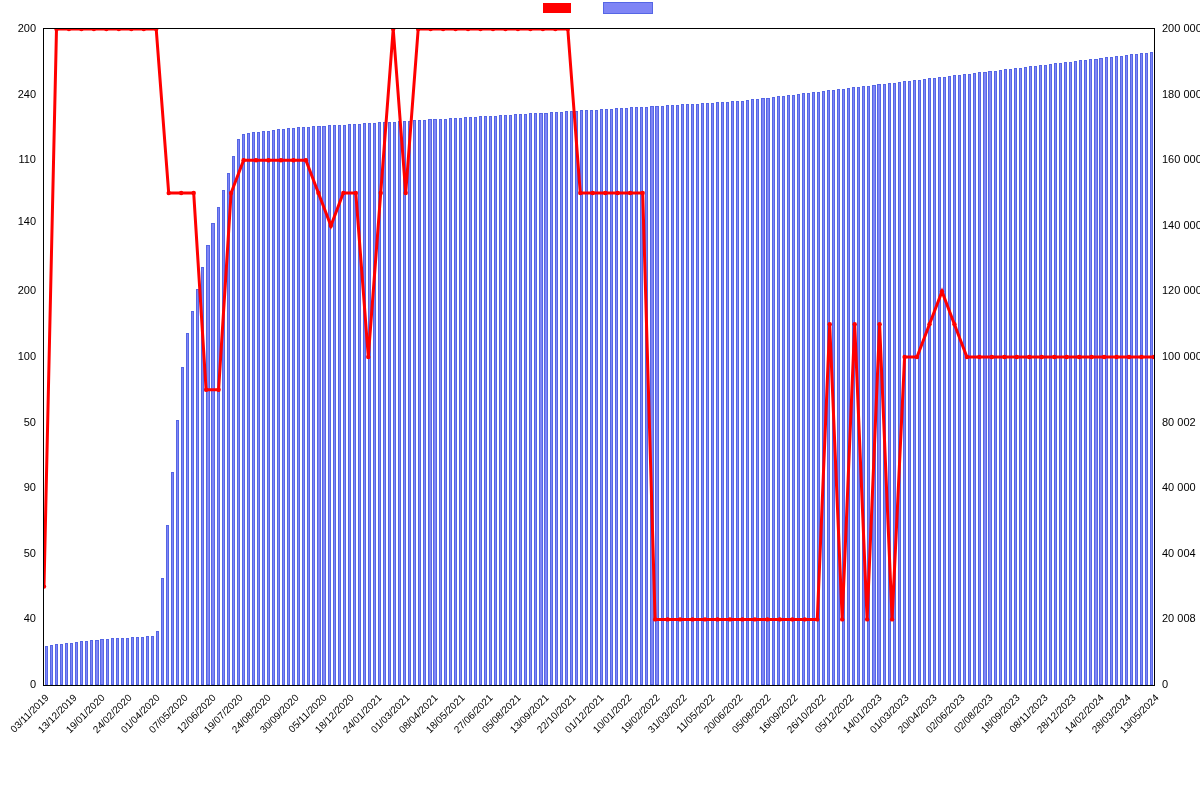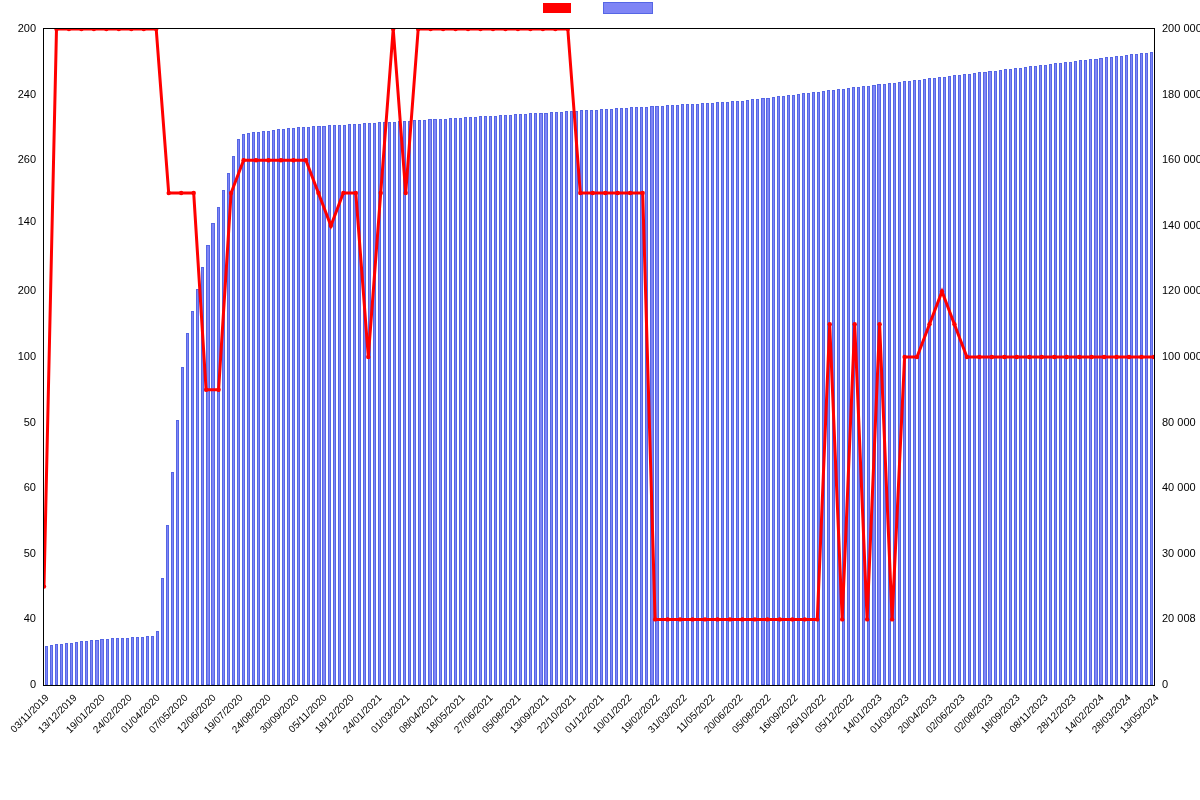--- a/index.html
+++ b/index.html
@@ -120,35 +120,35 @@
     <div class="legend-item">
       <span class="swatch-bar"></span>
       <span></span>
     </div>
   </div>
 
   <div class="axis-left" id="axis-left">
       <div class="ytick-l" style="top: 656px;">0</div>
       <div class="ytick-l" style="top: 590.4px;">40</div>
       <div class="ytick-l" style="top: 524.8px;">50</div>
-      <div class="ytick-l" style="top: 459.2px;">60</div>
+      <div class="ytick-l" style="top: 459.2px;">90</div>
       <div class="ytick-l" style="top: 393.6px;">50</div>
       <div class="ytick-l" style="top: 328px;">100</div>
       <div class="ytick-l" style="top: 262.4px;">200</div>
       <div class="ytick-l" style="top: 193px;">140</div>
-      <div class="ytick-l" style="top: 131.2px;">260</div>
+      <div class="ytick-l" style="top: 131.2px;">110</div>
       <div class="ytick-l" style="top: 65.6px;">240</div>
       <div class="ytick-l" style="top: 0px;">200</div>
     </div>
   <div class="axis-right" id="axis-right">
       <div class="ytick-r" style="top: 656px;">0</div>
       <div class="ytick-r" style="top: 590.4px;">20 008</div>
-      <div class="ytick-r" style="top: 524.8px;">30 000</div>
+      <div class="ytick-r" style="top: 524.8px;">40 004</div>
       <div class="ytick-r" style="top: 459.2px;">40 000</div>
-      <div class="ytick-r" style="top: 393.6px;">80 000</div>
+      <div class="ytick-r" style="top: 393.6px;">80 002</div>
       <div class="ytick-r" style="top: 328px;">100 000</div>
       <div class="ytick-r" style="top: 262.4px;">120 000</div>
       <div class="ytick-r" style="top: 196.8px;">140 000</div>
       <div class="ytick-r" style="top: 131.2px;">160 000</div>
       <div class="ytick-r" style="top: 65.6px;">180 000</div>
       <div class="ytick-r" style="top: 0px;">200 000</div>
     </div>
 
   <div class="plot">
     <div class="bars" id="bars">

